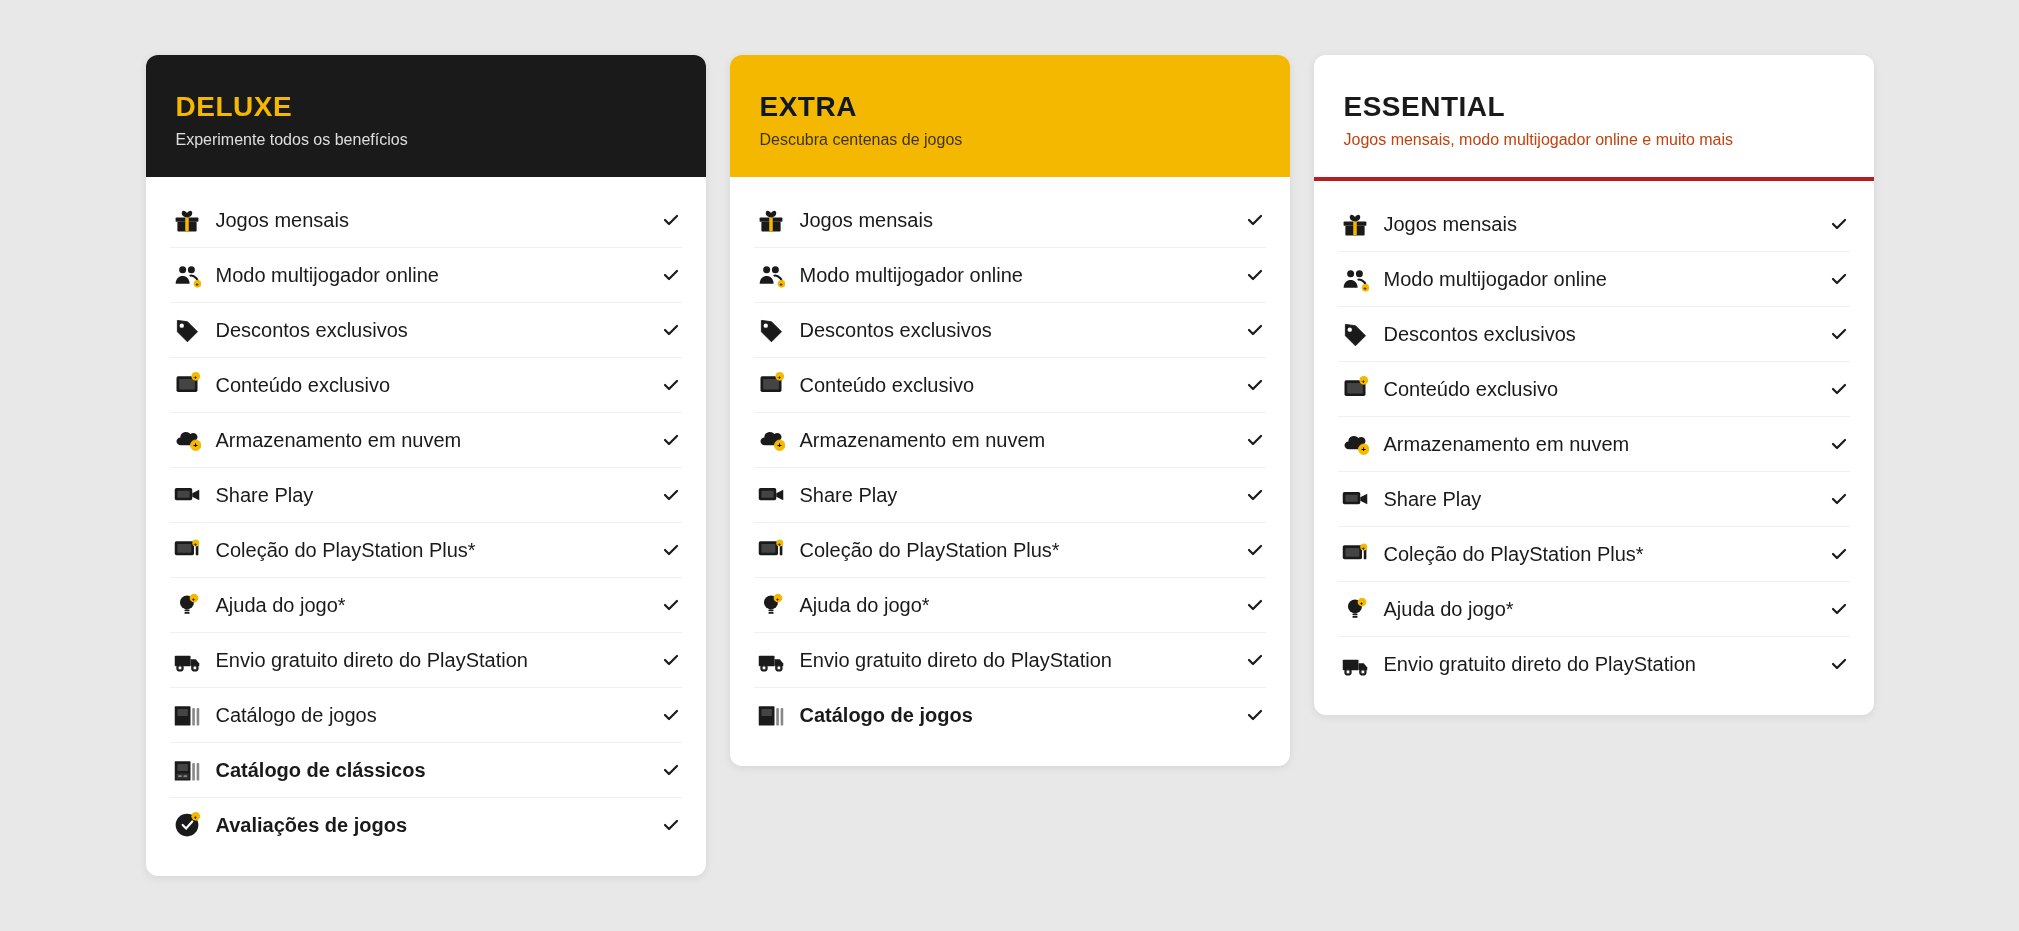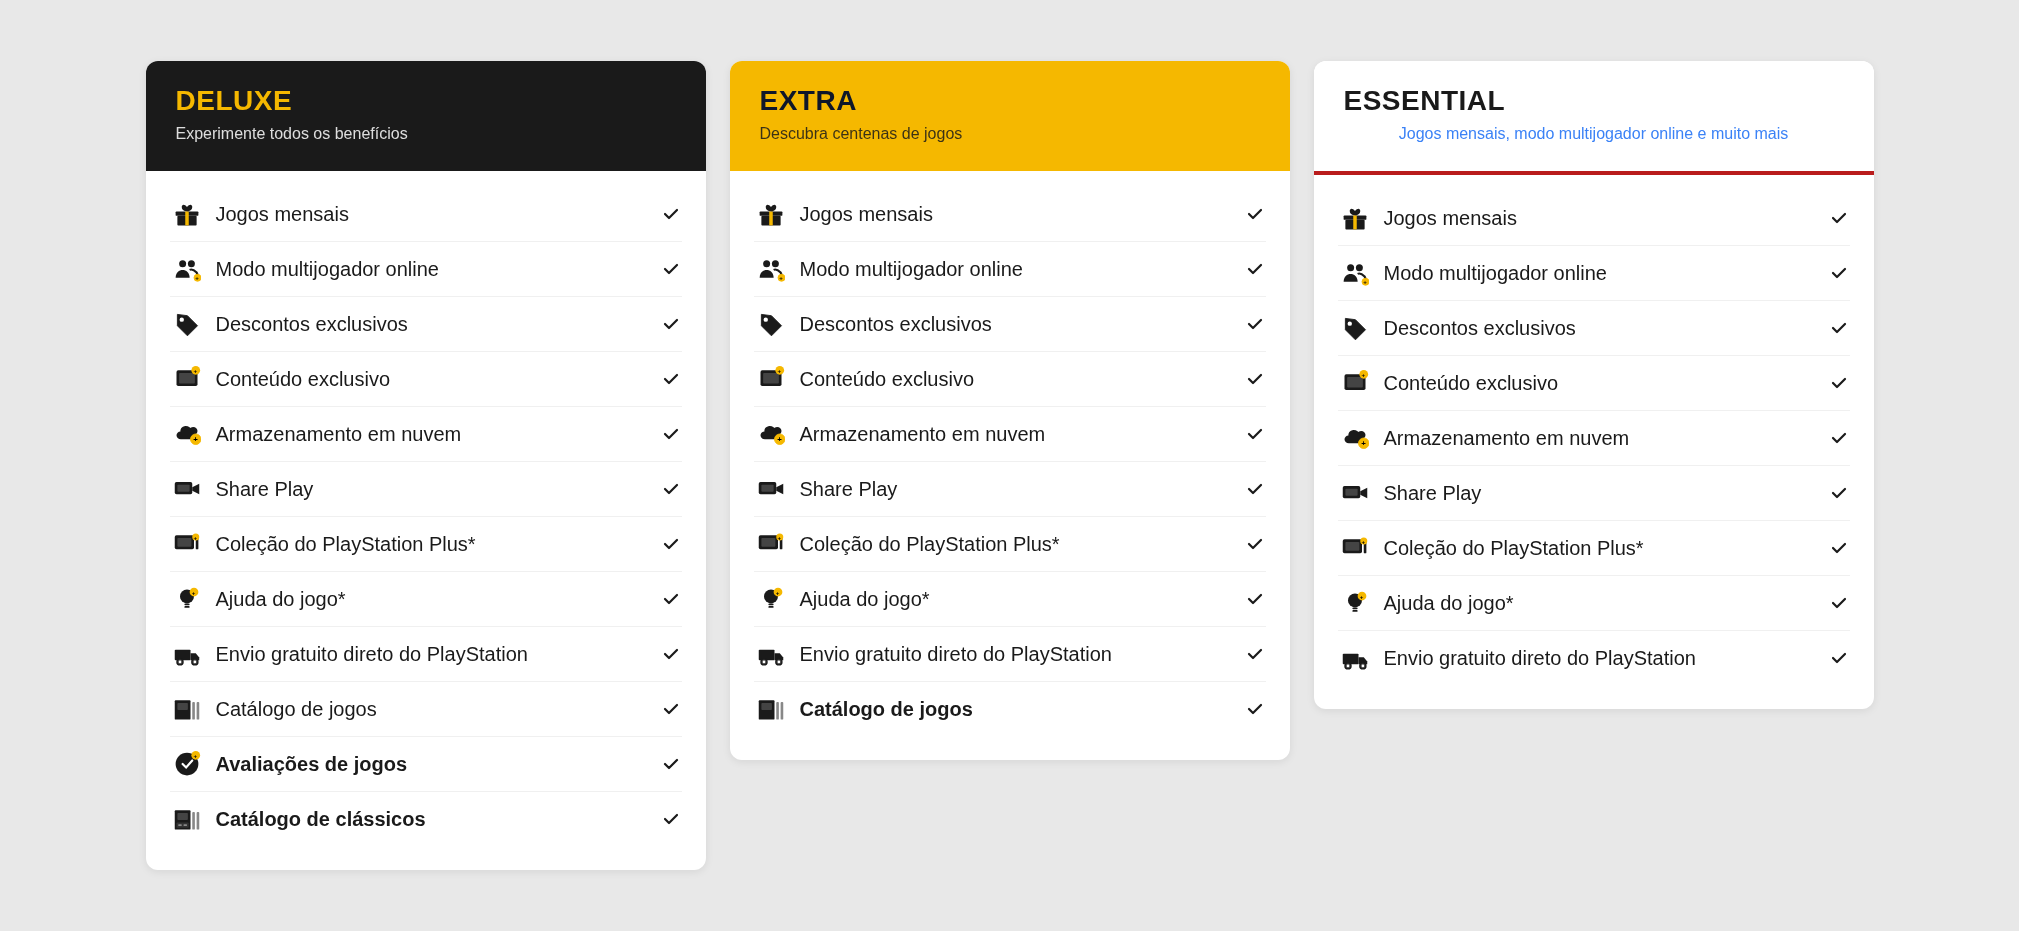--- a/index.html
+++ b/index.html
@@ -23,21 +23,21 @@
     .card {
       background: #ffffff;
       border-radius: 12px;
       overflow: hidden;
       flex: 1;
       max-width: 560px;
       min-width: 0;
       box-shadow: 0 2px 8px rgba(0,0,0,0.08);
     }
     .card-header {
-      padding: 24px 30px 28px 30px;
+      padding: 36px 30px 28px 30px;
     }
     .card-header.deluxe {
       background: #1a1a1a;
       color: #ffffff;
     }
     .card-header.extra {
       background: #f5b800;
       color: #1a1a1a;
     }
     .card-header.essential {
@@ -52,21 +52,21 @@
       margin-bottom: 8px;
     }
     .card-header.deluxe .card-title { color: #f5b800; }
     .card-header.extra .card-title { color: #0f172a; }
     .card-header.essential .card-title { color: #1a1a1a; }
     .card-subtitle {
       font-size: 16px;
       font-weight: 400;
       opacity: 0.85;
     }
-    .card-header.essential .card-subtitle { color: #3b82f6; opacity: 1; text-align: center; }
+    .card-header.essential .card-subtitle { color: #c2410c; opacity: 1; }
     .card-body {
       padding: 16px 24px 24px 24px;
     }
     .feature-list {
       list-style: none;
     }
     .feature-item {
       display: flex;
       align-items: center;
       padding: 10px 0;
@@ -281,46 +281,46 @@
             <span class="feature-name">Catálogo de jogos</span>
             <div class="feature-check">
               <svg width="18" height="18" viewBox="0 0 18 18" fill="none">
                 <path d="M3 9L7 13L15 5" stroke="#1a1a1a" stroke-width="2.2" stroke-linecap="round" stroke-linejoin="round"></path>
               </svg>
             </div>
           </li>
           <li class="feature-item">
             <div class="feature-icon">
               <svg class="icon-svg" viewBox="0 0 32 32" fill="none" xmlns="http://www.w3.org/2000/svg">
-      <circle cx="16" cy="16" r="13" fill="#1a1a1a"></circle>
-      <path d="M11 16 L15 20 L22 12" stroke="white" stroke-width="2.5" stroke-linecap="round" fill="none"></path>
-      <circle cx="26" cy="6" r="5" fill="#f5b800"></circle>
-      <text x="23.5" y="9" font-size="7" fill="#000" font-weight="900">+</text>
-    </svg>
-            </div>
-            <span class="feature-name bold">Avaliações de jogos</span>
-            <div class="feature-check">
-              <svg width="18" height="18" viewBox="0 0 18 18" fill="none">
-                <path d="M3 9L7 13L15 5" stroke="#1a1a1a" stroke-width="2.2" stroke-linecap="round" stroke-linejoin="round"></path>
-              </svg>
-            </div>
-          </li>
-          <li class="feature-item">
-            <div class="feature-icon">
-              <svg class="icon-svg" viewBox="0 0 32 32" fill="none" xmlns="http://www.w3.org/2000/svg">
       <rect x="2" y="6" width="18" height="22" rx="1" fill="#1a1a1a"></rect>
       <rect x="5" y="9" width="12" height="8" rx="1" fill="#444"></rect>
       <rect x="22" y="8" width="3" height="20" rx="1" fill="#888"></rect>
       <rect x="27" y="8" width="3" height="20" rx="1" fill="#888"></rect>
       <rect x="4" y="20" width="14" height="6" rx="1" fill="#333"></rect>
       <rect x="6" y="22" width="4" height="2" rx="0.5" fill="#888"></rect>
       <rect x="12" y="22" width="4" height="2" rx="0.5" fill="#888"></rect>
     </svg>
             </div>
             <span class="feature-name bold">Catálogo de clássicos</span>
+            <div class="feature-check">
+              <svg width="18" height="18" viewBox="0 0 18 18" fill="none">
+                <path d="M3 9L7 13L15 5" stroke="#1a1a1a" stroke-width="2.2" stroke-linecap="round" stroke-linejoin="round"></path>
+              </svg>
+            </div>
+          </li>
+          <li class="feature-item">
+            <div class="feature-icon">
+              <svg class="icon-svg" viewBox="0 0 32 32" fill="none" xmlns="http://www.w3.org/2000/svg">
+      <circle cx="16" cy="16" r="13" fill="#1a1a1a"></circle>
+      <path d="M11 16 L15 20 L22 12" stroke="white" stroke-width="2.5" stroke-linecap="round" fill="none"></path>
+      <circle cx="26" cy="6" r="5" fill="#f5b800"></circle>
+      <text x="23.5" y="9" font-size="7" fill="#000" font-weight="900">+</text>
+    </svg>
+            </div>
+            <span class="feature-name bold">Avaliações de jogos</span>
             <div class="feature-check">
               <svg width="18" height="18" viewBox="0 0 18 18" fill="none">
                 <path d="M3 9L7 13L15 5" stroke="#1a1a1a" stroke-width="2.2" stroke-linecap="round" stroke-linejoin="round"></path>
               </svg>
             </div>
           </li>
         </ul>
       </div>
     </div>
     <div class="card">

